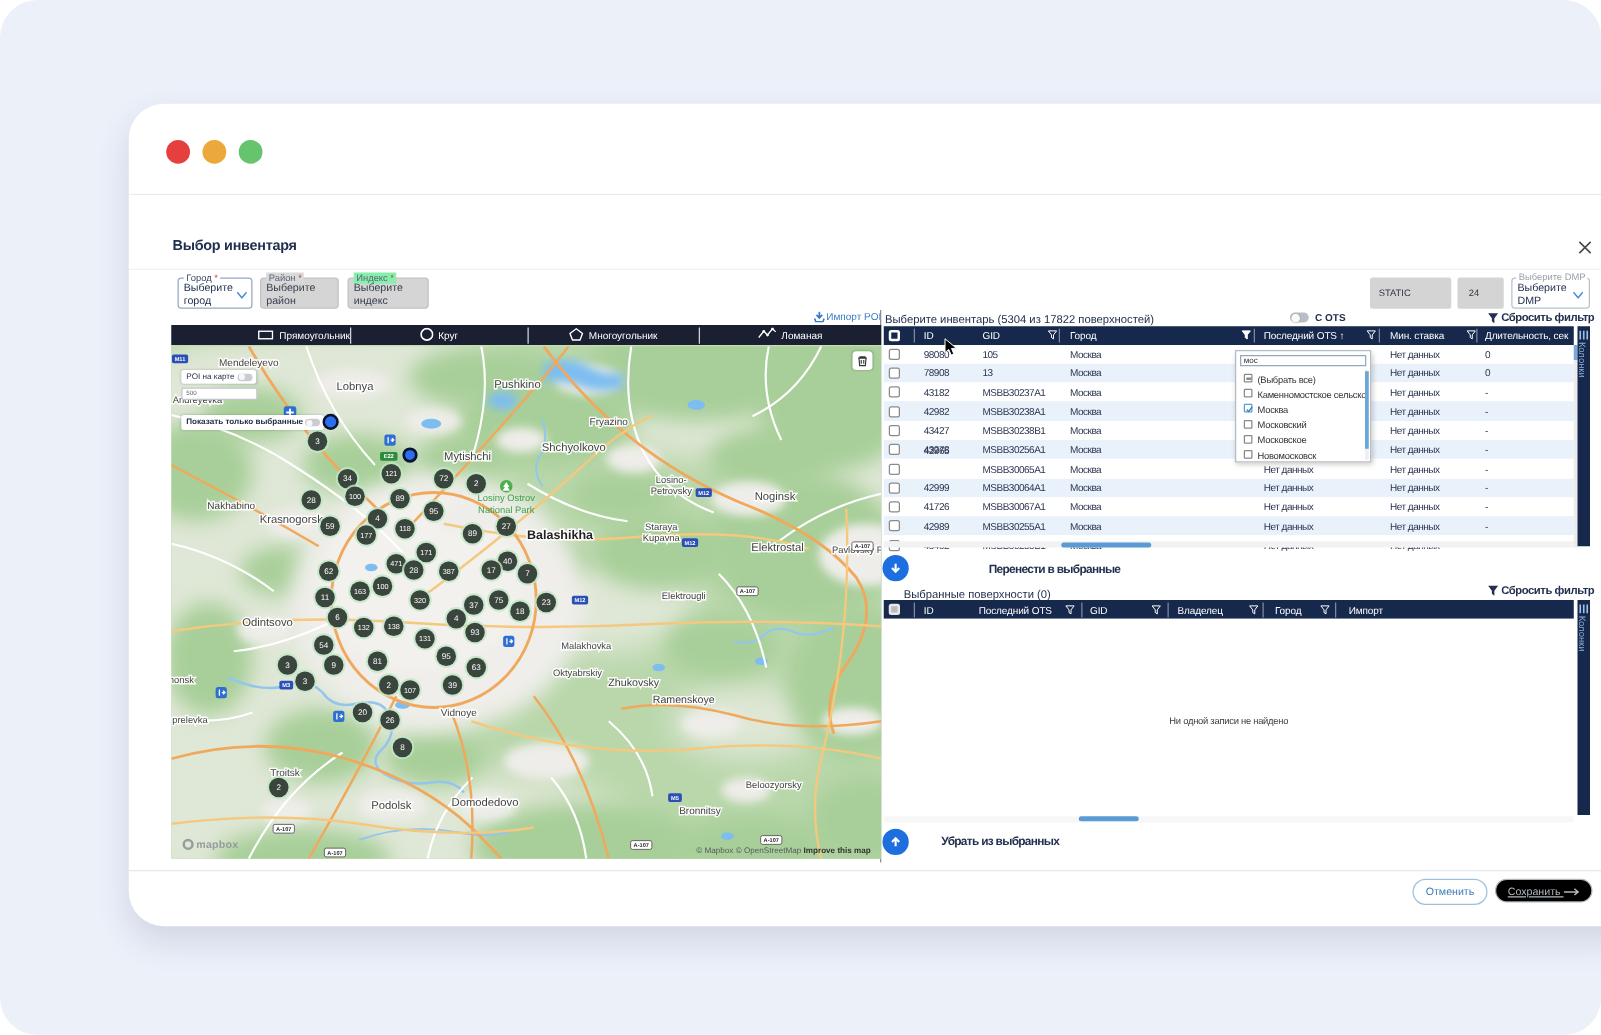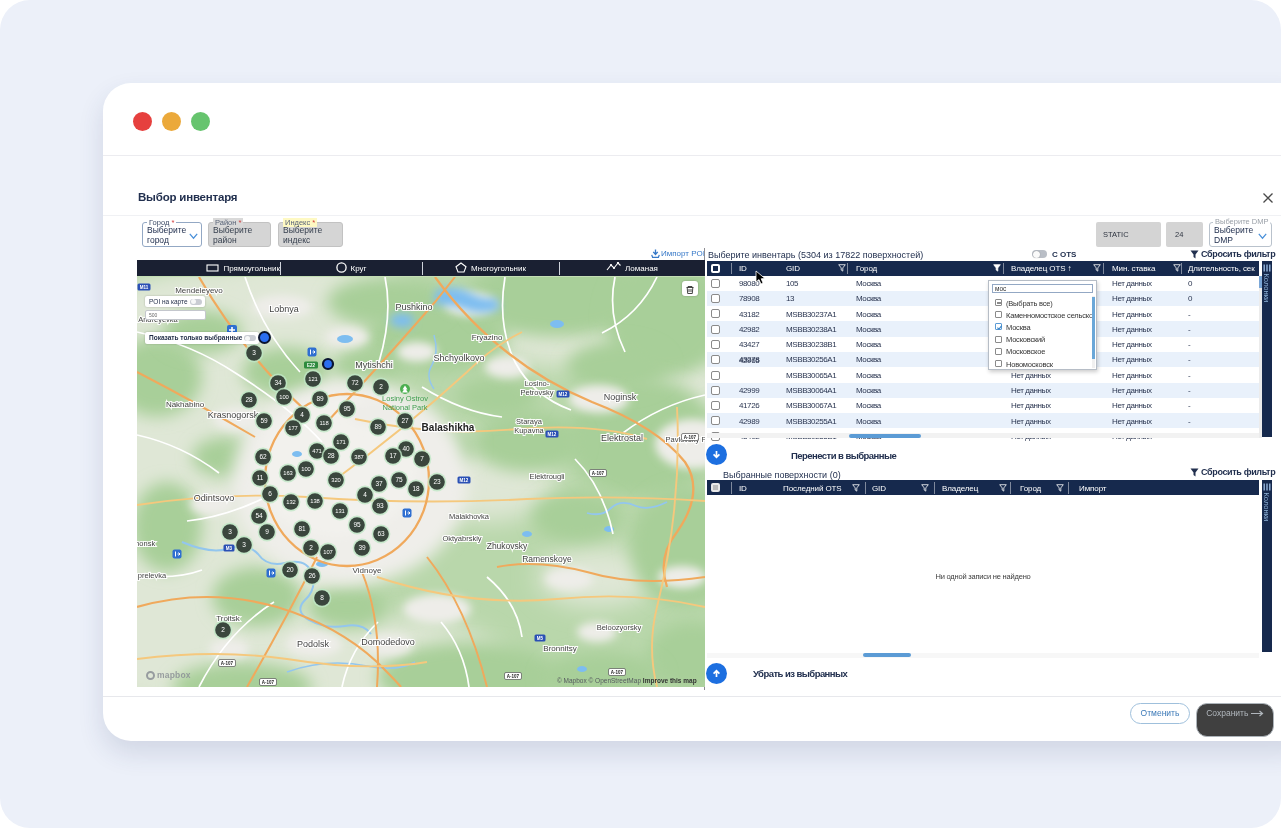--- a/index.html
+++ b/index.html
@@ -22,21 +22,21 @@
   <div class="abs navy" style="left:4px; top:3px; font-size:8.5px; line-height:9.5px;">Выберите<br>город</div>
   <svg class="abs" style="left:45px; top:9px;" width="11" height="8" viewBox="0 0 11 8">
       <path d="M1.8 1.8 L5.5 6.2 L9.2 1.8" fill="none" stroke="#4a90d9" stroke-width="1.2"></path>
     </svg>
 </div>
 <div class="abs" style="left:208px; top:222px; width:63px; height:25px; background:#d5d5d5; border:1px solid #c2c2c2; border-radius:3px;">
   <div class="abs" style="left:4px; top:-5px; background:#d9d9d9; padding:0 2px; font-size:7.5px; color:#5a6579; white-space:nowrap;">Район <span style="color:#d23b3b;">*</span></div>
   <div class="abs" style="left:4px; top:3px; font-size:8.5px; line-height:9.5px; color:#37404f;">Выберите<br>район</div>
 </div>
 <div class="abs" style="left:278px; top:222px; width:65px; height:25px; background:#d5d5d5; border:1px solid #c2c2c2; border-radius:3px;">
-  <div class="abs" style="left:4px; top:-5px; background:#fef9c3; padding:0 2px; font-size:7.5px; color:#5a6579; white-space:nowrap;">Индекс <span style="color:#d23b3b;">*</span></div>
+  <div class="abs" style="left:4px; top:-5px; background:#86efac; padding:0 2px; font-size:7.5px; color:#5a6579; white-space:nowrap;">Индекс <span style="color:#d23b3b;">*</span></div>
   <div class="abs" style="left:4px; top:3px; font-size:8.5px; line-height:9.5px; color:#37404f;">Выберите<br>индекс</div>
 </div>
 <div class="abs" style="left:1096px; top:222px; width:65px; height:25px; background:#d4d4d4; border-radius:2px; font-size:7.5px; color:#2e3440; line-height:25px; padding-left:7px;">STATIC</div>
 <div class="abs" style="left:1166px; top:222px; width:37px; height:25px; background:#d4d4d4; border-radius:2px; font-size:7.5px; color:#2e3440; line-height:25px; padding-left:9px;">24</div>
 <div class="abs" style="left:1209px; top:222px; width:63px; height:25px; background:#fff; border:1px solid #b9c2cc; border-radius:3px;">
   <div class="abs" style="left:3px; top:-6px; background:#fff; padding:0 2px; font-size:7.5px; color:#9aa0a8; white-space:nowrap;">Выберите DMP</div>
   <div class="abs navy" style="left:4px; top:3px; font-size:8.5px; line-height:9.5px;">Выберите<br>DMP</div>
   <svg class="abs" style="left:47px; top:9px;" width="11" height="8" viewBox="0 0 11 8">
       <path d="M1.8 1.8 L5.5 6.2 L9.2 1.8" fill="none" stroke="#4a90d9" stroke-width="1.2"></path>
     </svg>
@@ -465,21 +465,21 @@
     <path d="M0.5 0.5 H8.5 L5.5 4.5 V8.5 L3.5 7 V4.5 Z" fill="#22304f"></path>
   </svg>
 <div class="abs navy" style="left:1201px; top:249px; font-size:9px; font-weight:bold; letter-spacing:-0.35px;">Сбросить фильтр</div>
 <div class="abs" style="left:707px; top:261px; width:552px; height:14.5px; background:#16294d;"></div>
 <div class="abs" style="left:711px; top:263.5px; width:9px; height:9px; background:#fff; border-radius:2px;">
     <div style="position:absolute; left:2px; top:2px; width:5px; height:5px; background:#16294d;"></div>
   </div>
 <div class="abs" style="left:739px; top:264px; font-size:8px; letter-spacing:-0.1px; color:#fff;">ID</div>
 <div class="abs" style="left:786px; top:264px; font-size:8px; letter-spacing:-0.1px; color:#fff;">GID</div>
 <div class="abs" style="left:856px; top:264px; font-size:8px; letter-spacing:-0.1px; color:#fff;">Город</div>
-<div class="abs" style="left:1011px; top:264px; font-size:8px; letter-spacing:-0.1px; color:#fff;">Владелец OTS ↑</div>
+<div class="abs" style="left:1011px; top:264px; font-size:8px; letter-spacing:-0.1px; color:#fff;">Последний OTS ↑</div>
 <div class="abs" style="left:1112px; top:264px; font-size:8px; letter-spacing:-0.1px; color:#fff;">Мин. ставка</div>
 <div class="abs" style="left:1188px; top:264px; font-size:8px; letter-spacing:-0.1px; color:#fff;">Длительность, сек</div>
 <svg class="abs" style="left:838px; top:264px;" width="8" height="8" viewBox="0 0 9 9">
     <path d="M0.8 0.8 H8.2 L5.4 4.4 V8 L3.6 6.8 V4.4 Z" fill="none" stroke="#fff" stroke-width="0.9"></path>
   </svg>
 <svg class="abs" style="left:993px; top:264px;" width="8" height="8" viewBox="0 0 9 9">
     <path d="M0.8 0.8 H8.2 L5.4 4.4 V8 L3.6 6.8 V4.4 Z" fill="#fff" stroke="#fff" stroke-width="0.9"></path>
   </svg>
 <svg class="abs" style="left:1093px; top:264px;" width="8" height="8" viewBox="0 0 9 9">
     <path d="M0.8 0.8 H8.2 L5.4 4.4 V8 L3.6 6.8 V4.4 Z" fill="none" stroke="#fff" stroke-width="0.9"></path>
@@ -658,14 +658,14 @@
     <div style="position:absolute; left:-14px; top:26px; width:36px; transform:rotate(90deg); font-size:7.5px; color:#8fb3d9;">Колонки</div>
   </div>
 <div class="abs" style="left:706px; top:663px; width:21px; height:21px; border-radius:50%; background:#1d6fe0;">
     <svg width="9" height="9" viewBox="0 0 9 9" style="position:absolute; left:6px; top:6px;">
       <path d="M4.5 8 V2.2 M1.6 4.6 L4.5 1.6 L7.4 4.6" fill="none" stroke="#fff" stroke-width="1.7"></path>
     </svg>
   </div>
 <div class="abs navy" style="left:753px; top:668px; font-size:9.5px; font-weight:bold; letter-spacing:-0.55px;">Убрать из выбранных</div>
 <div class="abs" style="left:103px; top:696px; width:1178px; height:1px; background:#e7e8ec;"></div>
 <div class="abs" style="left:1130px; top:703px; width:60px; height:21px; background:#fff; border:1.3px solid #9fc0dc; border-radius:11px; font-size:8.5px; color:#3d7ab8; text-align:center; line-height:19px;">Отменить</div>
-<div class="abs" style="left:1196px; top:703px; width:78px; height:34px; background:#404040; border:1.5px solid #adb4ba; border-radius:11px; font-size:8.5px; color:#b0b6bc; text-align:center; line-height:18px;">Сохранить <svg width="13" height="7" viewBox="0 0 13 7" style="vertical-align:-1px;">
+<div class="abs" style="left:1196px; top:703px; width:78px; height:19px; background:#000000; border:1.5px solid #adb4ba; border-radius:11px; font-size:8.5px; color:#b0b6bc; text-align:center; line-height:18px;text-decoration:underline;">Сохранить <svg width="13" height="7" viewBox="0 0 13 7" style="vertical-align:-1px;">
       <path d="M0 3.5 H11 M8.5 1 L11.5 3.5 L8.5 6" fill="none" stroke="#b0b6bc" stroke-width="1.2"></path>
     </svg></div>
 </body></html>

